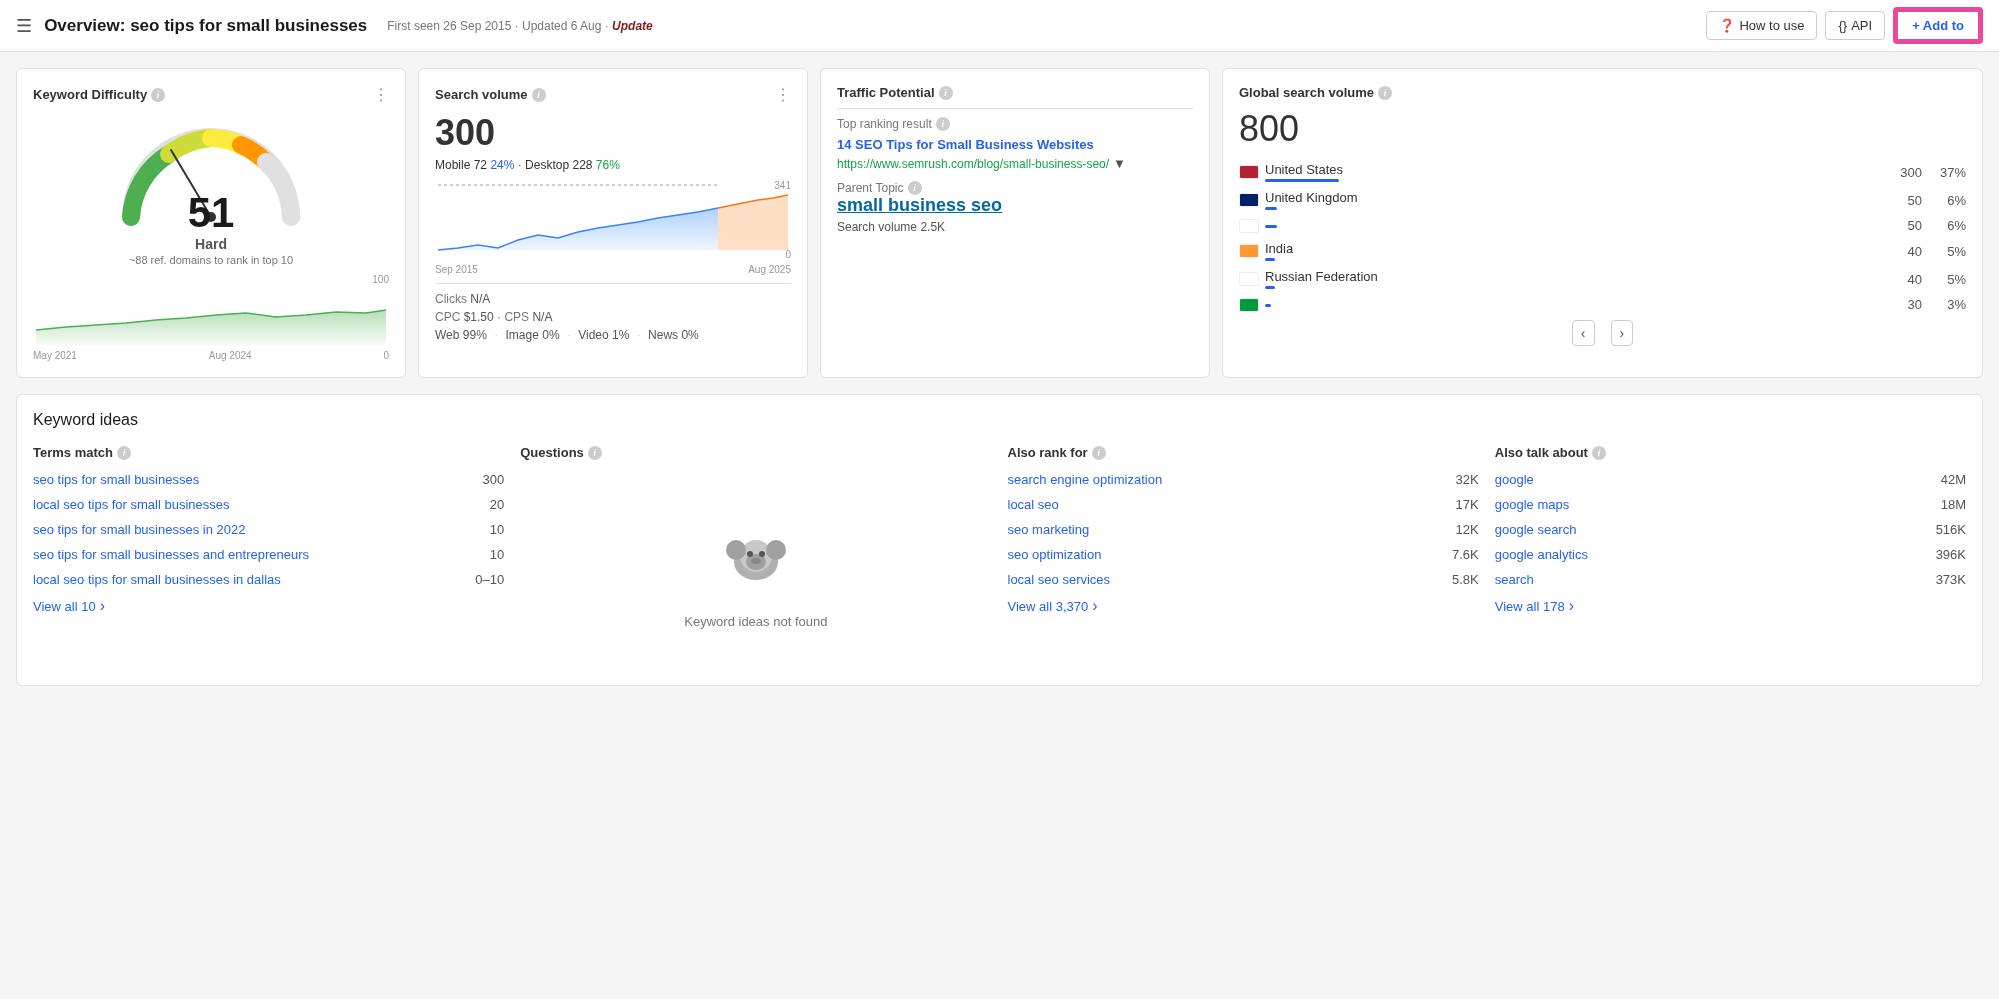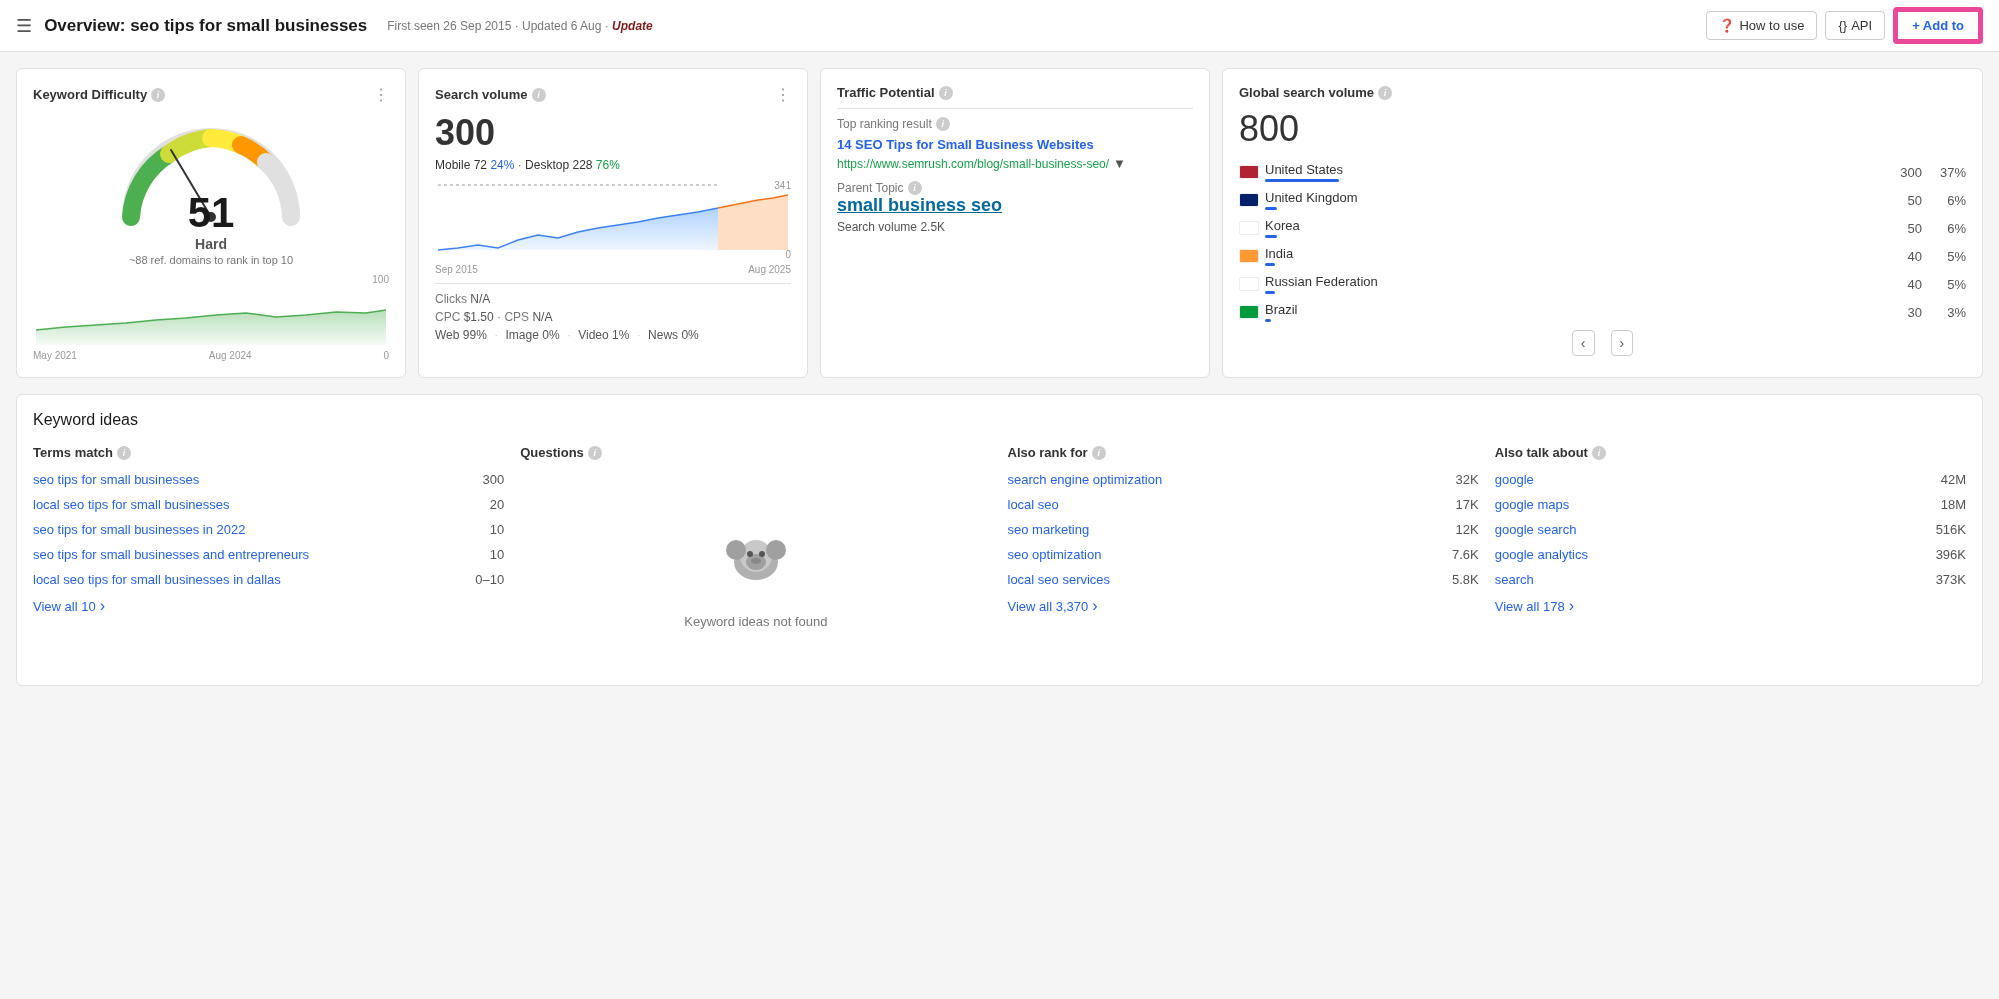--- a/index.html
+++ b/index.html
@@ -293,21 +293,20 @@
             <div class="gsv-country-col">
               <span class="gsv-country">United Kingdom</span>
               <div class="gsv-bar" style="width: 12px;"></div>
             </div>
             <span class="gsv-val">50</span>
             <span class="gsv-pct">6%</span>
           </div>
           <div class="gsv-row">
             <div style="width: 20px; height: 14px; border-radius: 2px; background: rgb(255, 255, 255); border: 1px solid rgb(238, 238, 238); flex-shrink: 0;"></div>
             <div class="gsv-country-col">
-              <span class="gsv-country">Korea</span>
               <div class="gsv-bar" style="width: 12px;"></div>
             </div>
             <span class="gsv-val">50</span>
             <span class="gsv-pct">6%</span>
           </div>
           <div class="gsv-row">
             <div style="width: 20px; height: 14px; border-radius: 2px; background: rgb(255, 153, 51); border: 1px solid rgb(238, 238, 238); flex-shrink: 0;"></div>
             <div class="gsv-country-col">
               <span class="gsv-country">India</span>
               <div class="gsv-bar" style="width: 10px;"></div>
@@ -320,21 +319,20 @@
             <div class="gsv-country-col">
               <span class="gsv-country">Russian Federation</span>
               <div class="gsv-bar" style="width: 10px;"></div>
             </div>
             <span class="gsv-val">40</span>
             <span class="gsv-pct">5%</span>
           </div>
           <div class="gsv-row">
             <div style="width: 20px; height: 14px; border-radius: 2px; background: rgb(0, 156, 59); border: 1px solid rgb(238, 238, 238); flex-shrink: 0;"></div>
             <div class="gsv-country-col">
-              <span class="gsv-country">Brazil</span>
               <div class="gsv-bar" style="width: 6px;"></div>
             </div>
             <span class="gsv-val">30</span>
             <span class="gsv-pct">3%</span>
           </div>
         </div>
       <div class="gsv-nav">
         <button class="gsv-nav-btn">‹</button>
         <button class="gsv-nav-btn">›</button>
       </div>

